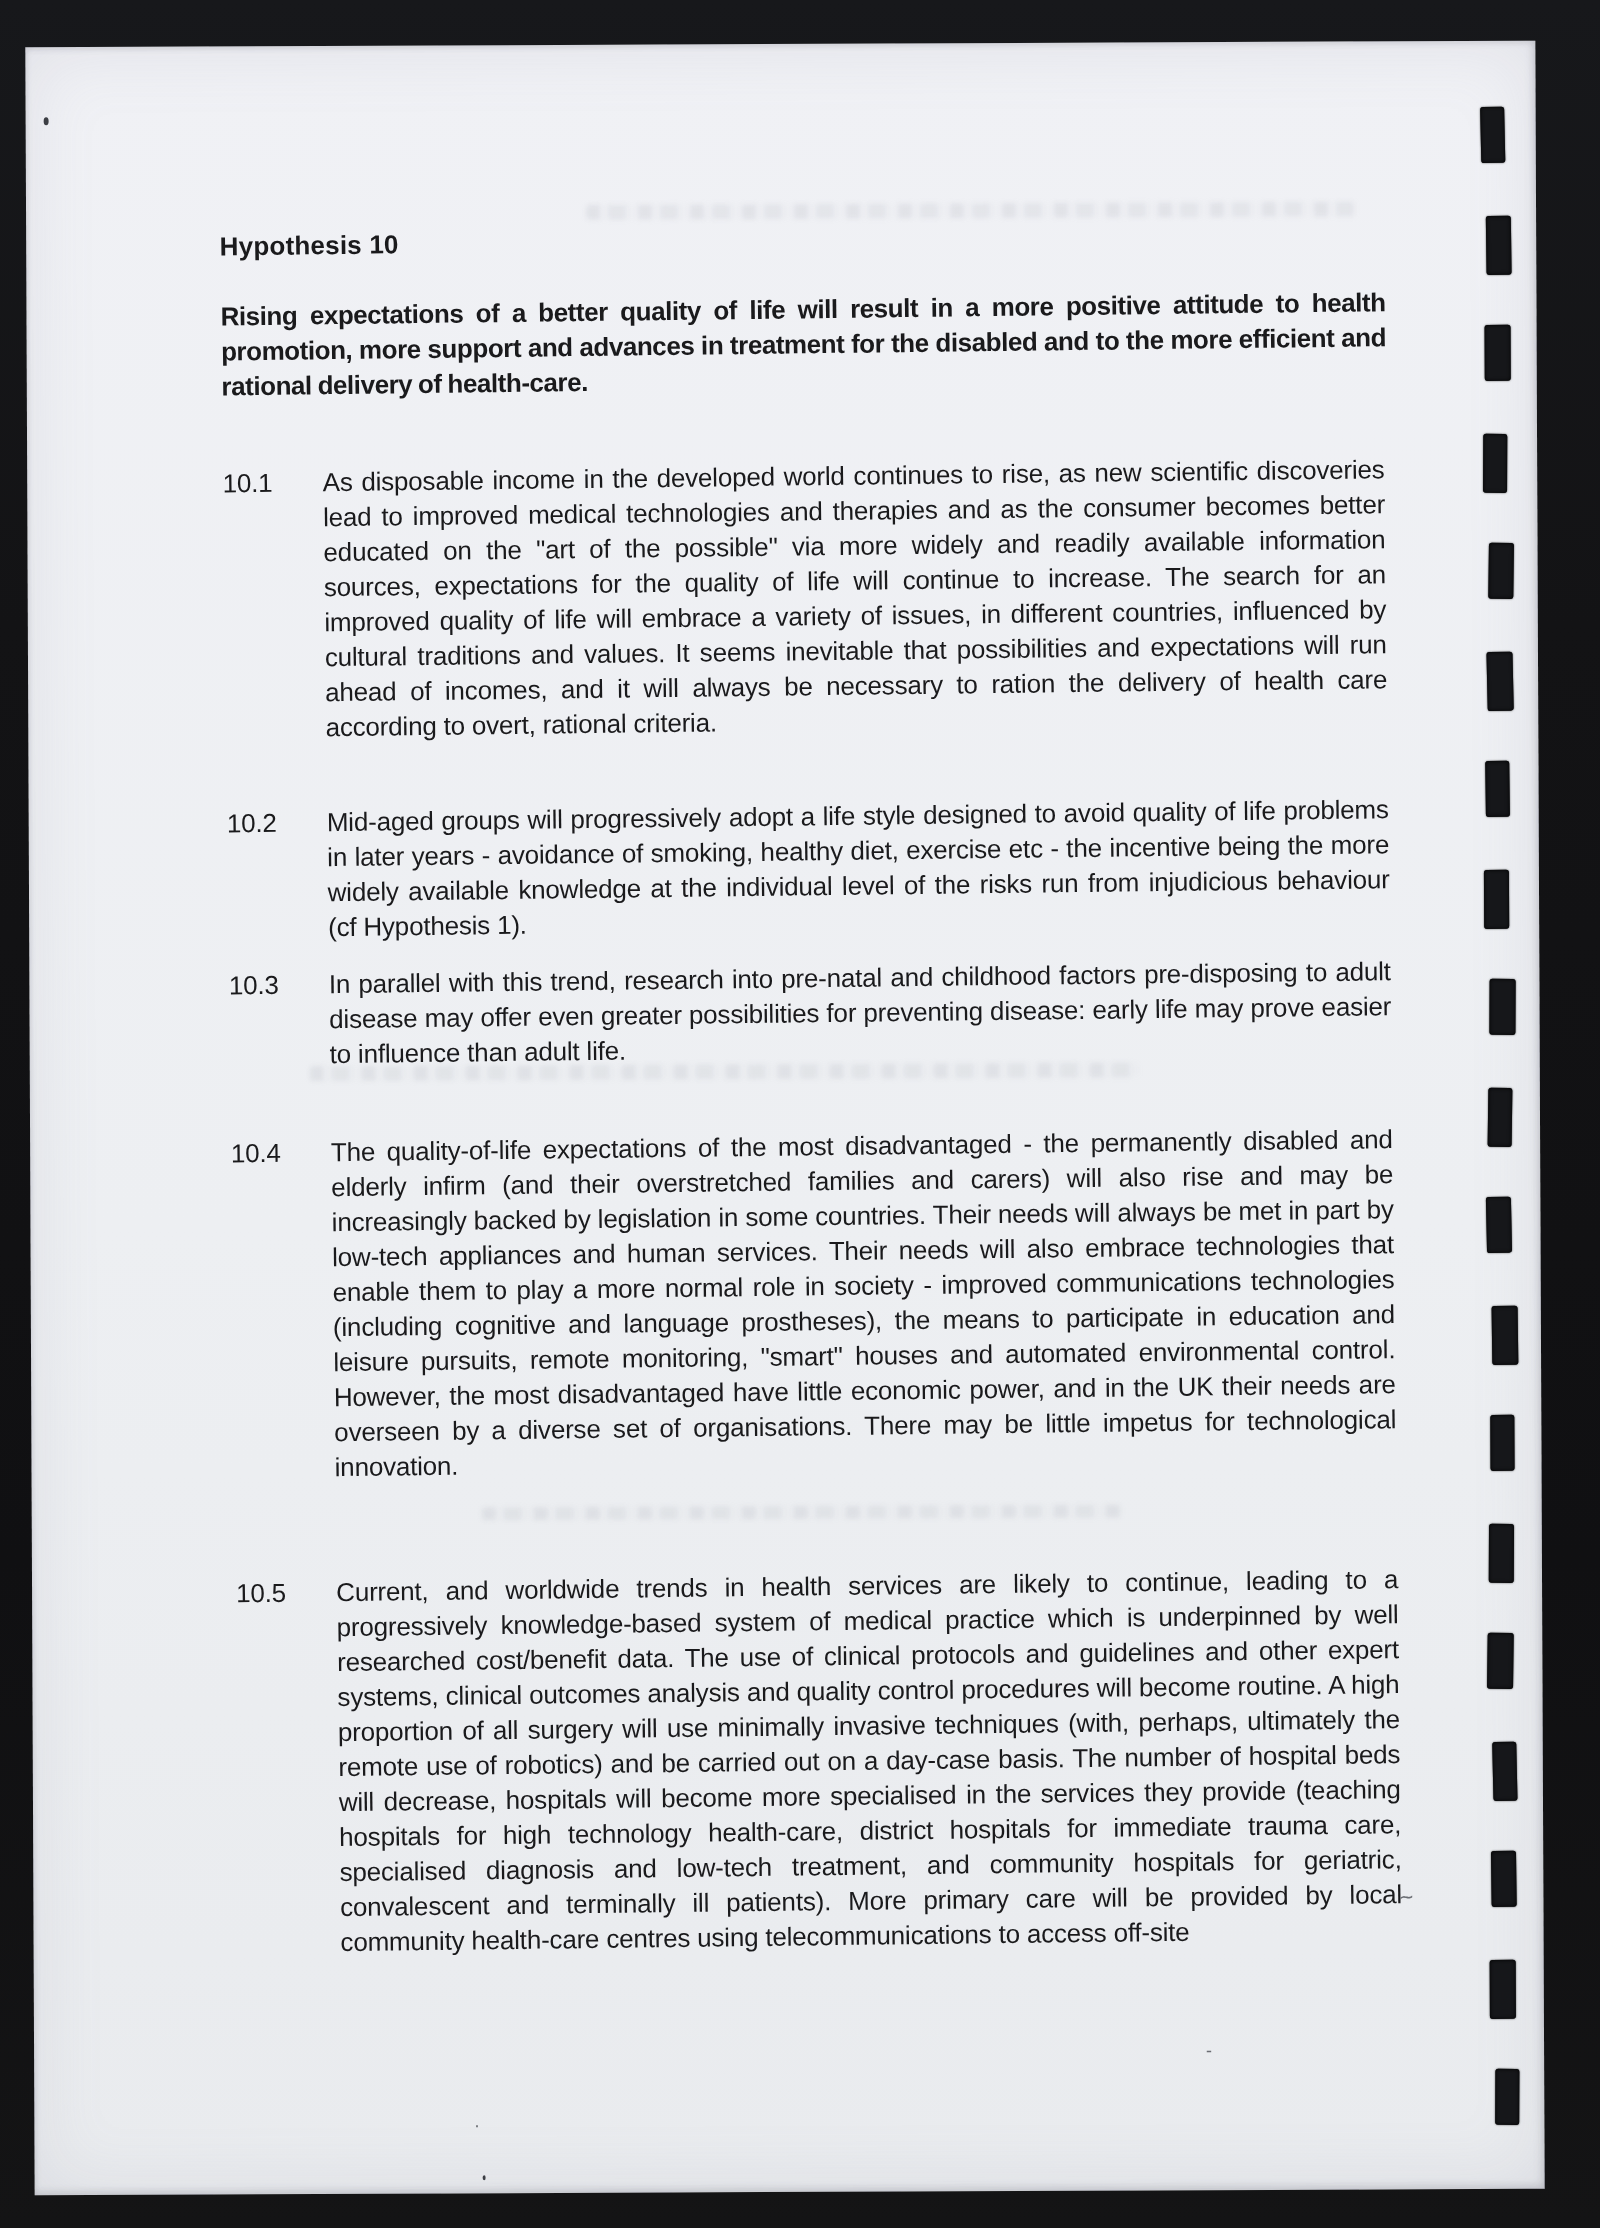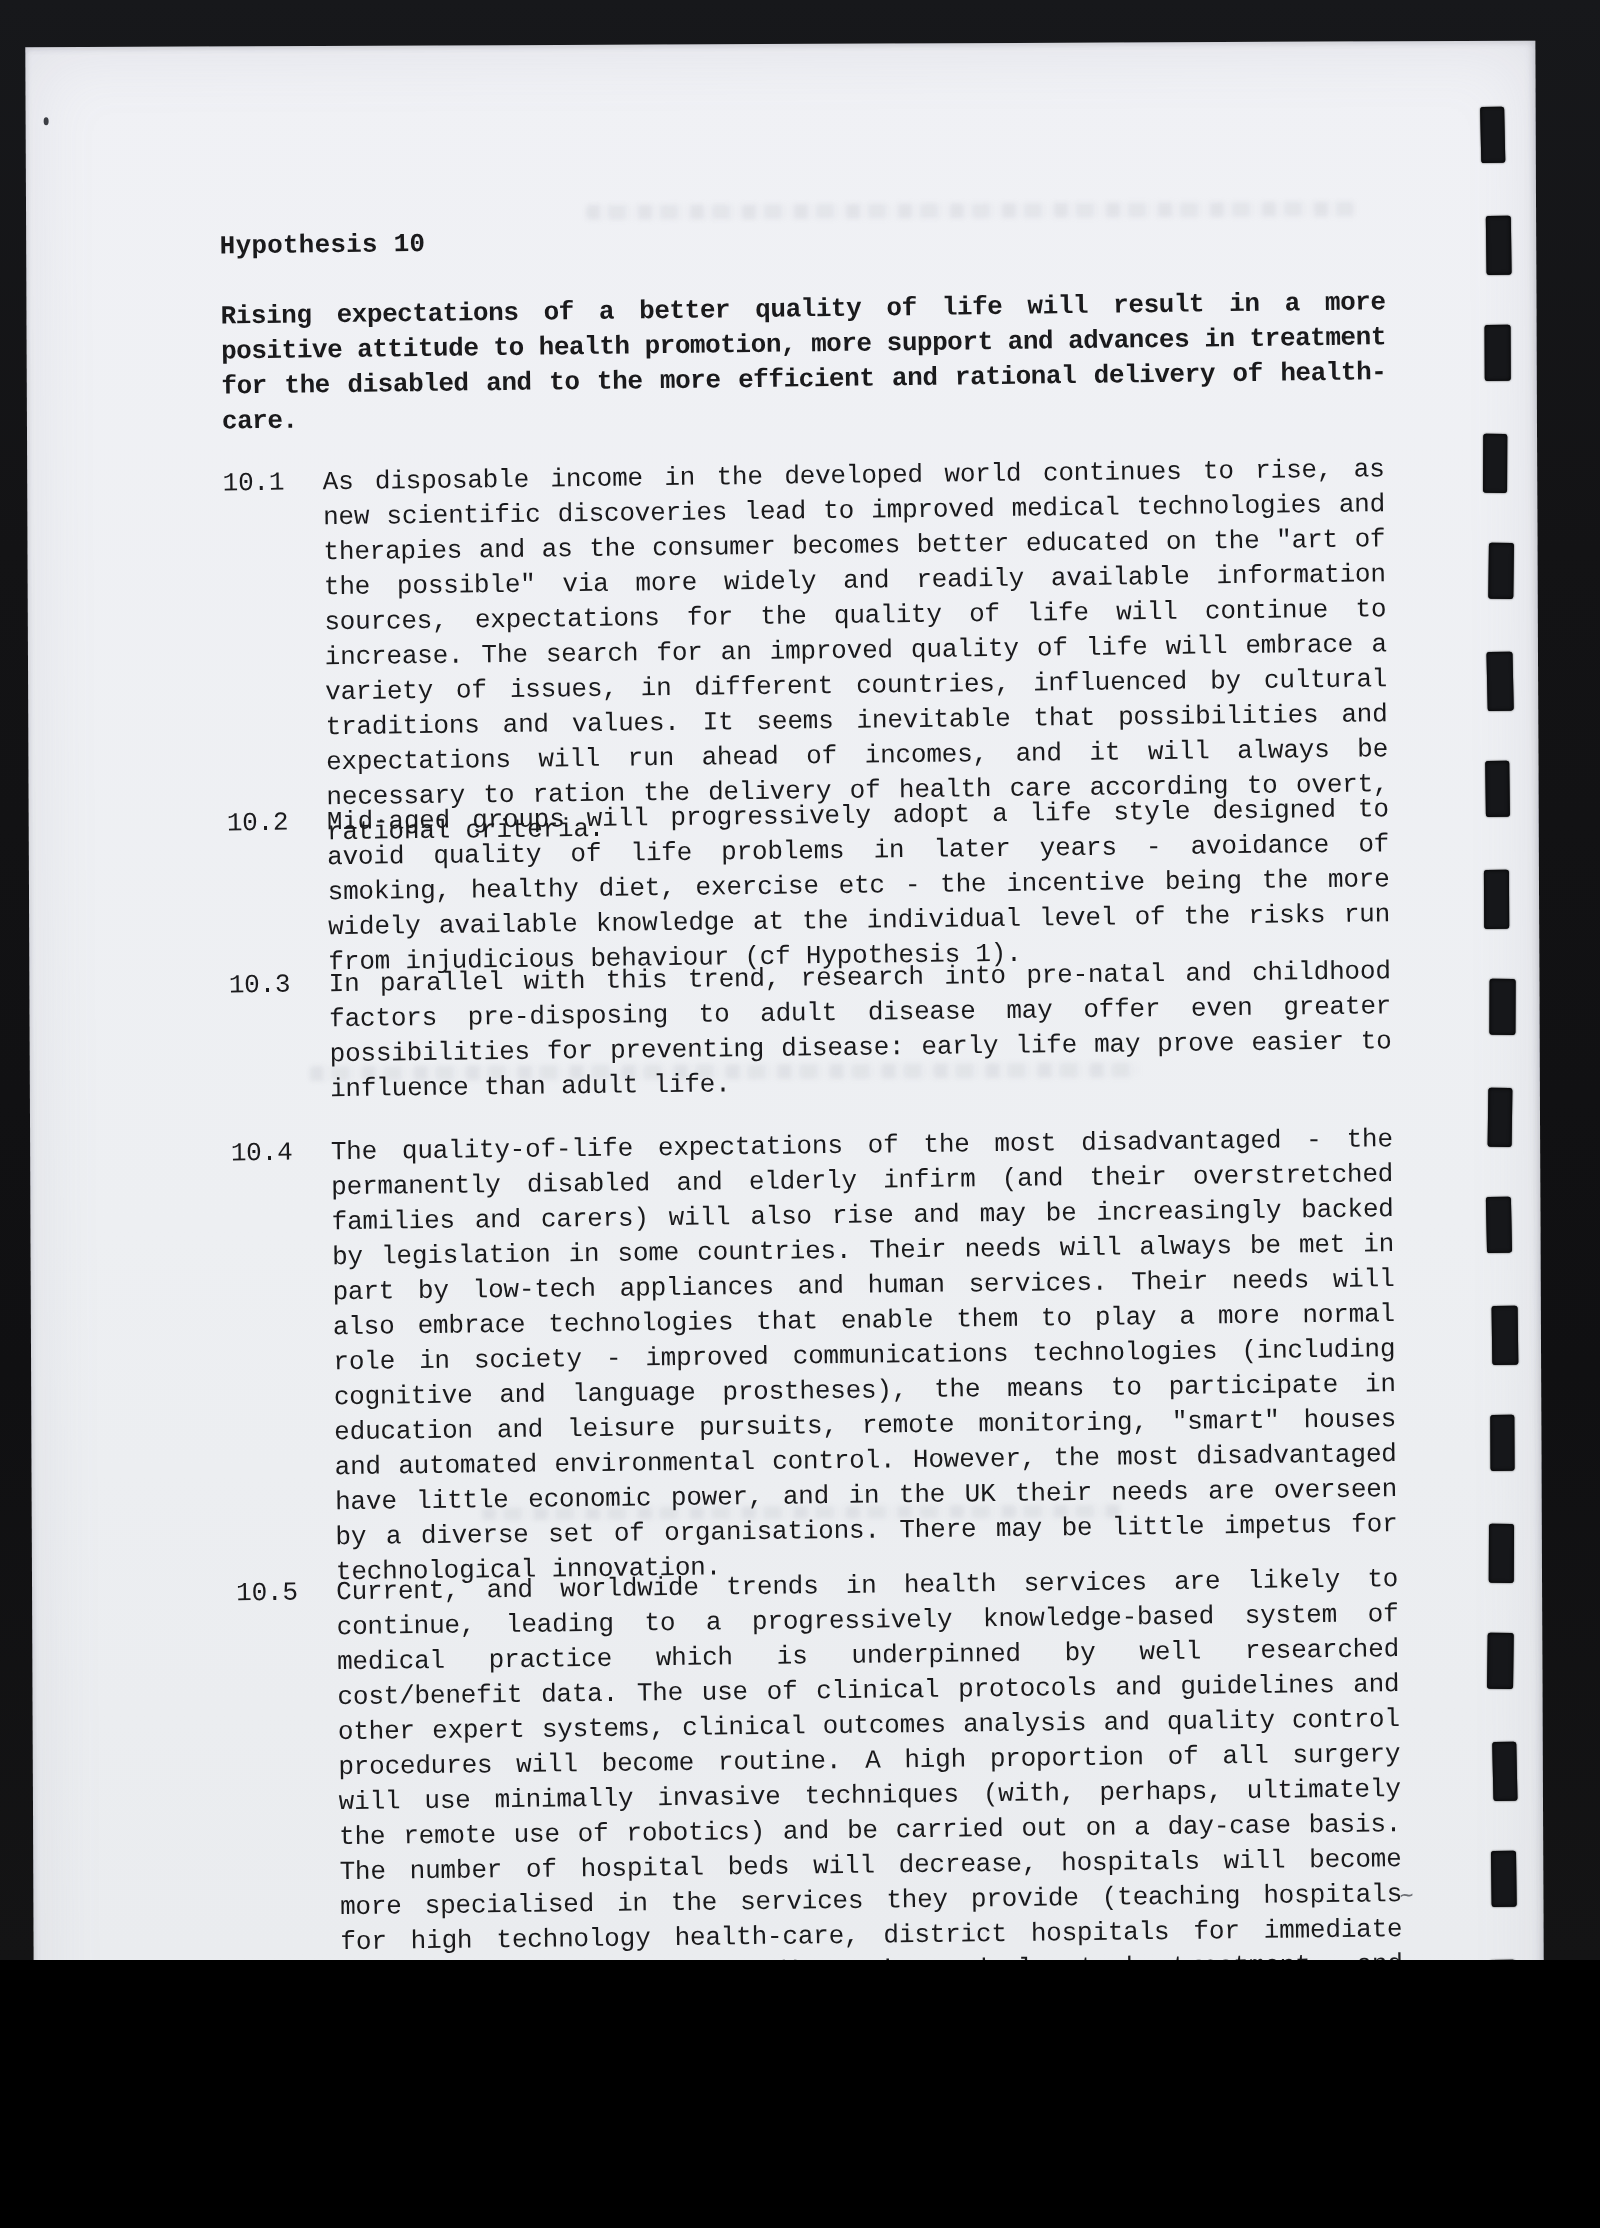--- a/index.html
+++ b/index.html
@@ -1,19 +1,19 @@
 <!DOCTYPE html>
 <html><head>
 <meta charset="utf-8">
 <style>
   html,body{margin:0;padding:0;background:#000;}
   .canvas{
-    position:relative;width:1600px;height:1960px;overflow:hidden;
+    position:relative;width:1600px;height:2228px;overflow:hidden;
     background:linear-gradient(180deg,#17181b 0%,#131315 28%,#101012 70%,#141415 100%);
-    font-family:Liberation Mono, monospace;
+    font-family:Liberation Sans, sans-serif;
   }
   .paper{
     position:absolute;left:30px;top:44px;width:1510px;height:2148px;
     background:linear-gradient(180deg,#f0f1f5 0%,#edeff2 55%,#e9ebee 100%);
     transform:rotate(-0.25deg);
     box-shadow:inset 0 0 70px rgba(140,145,160,0.16),
                inset -4px 0 9px rgba(100,100,115,0.12),
                inset 0 -4px 7px rgba(100,100,115,0.16),
                inset 0 3px 5px rgba(120,120,135,0.12);
   }

